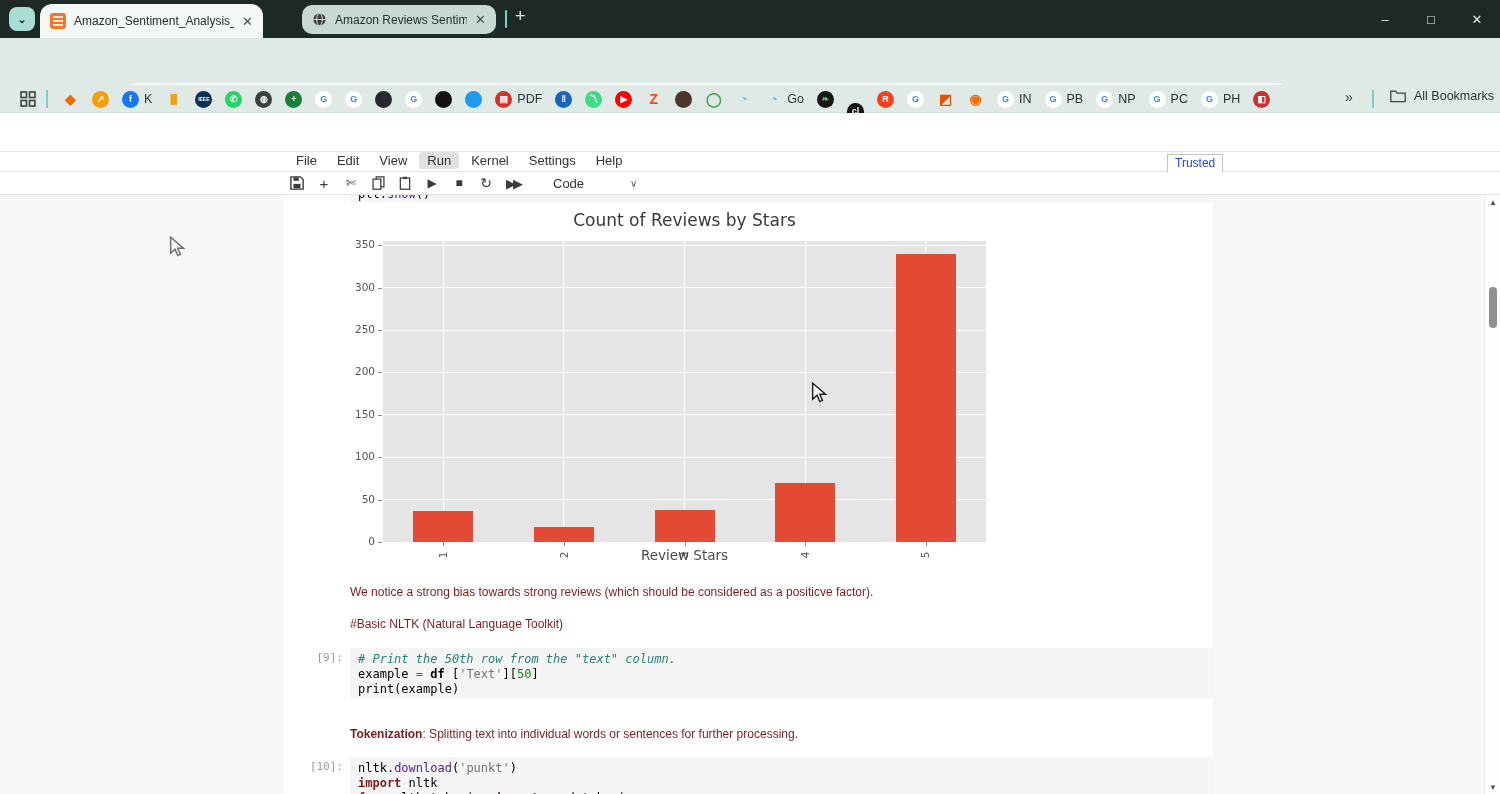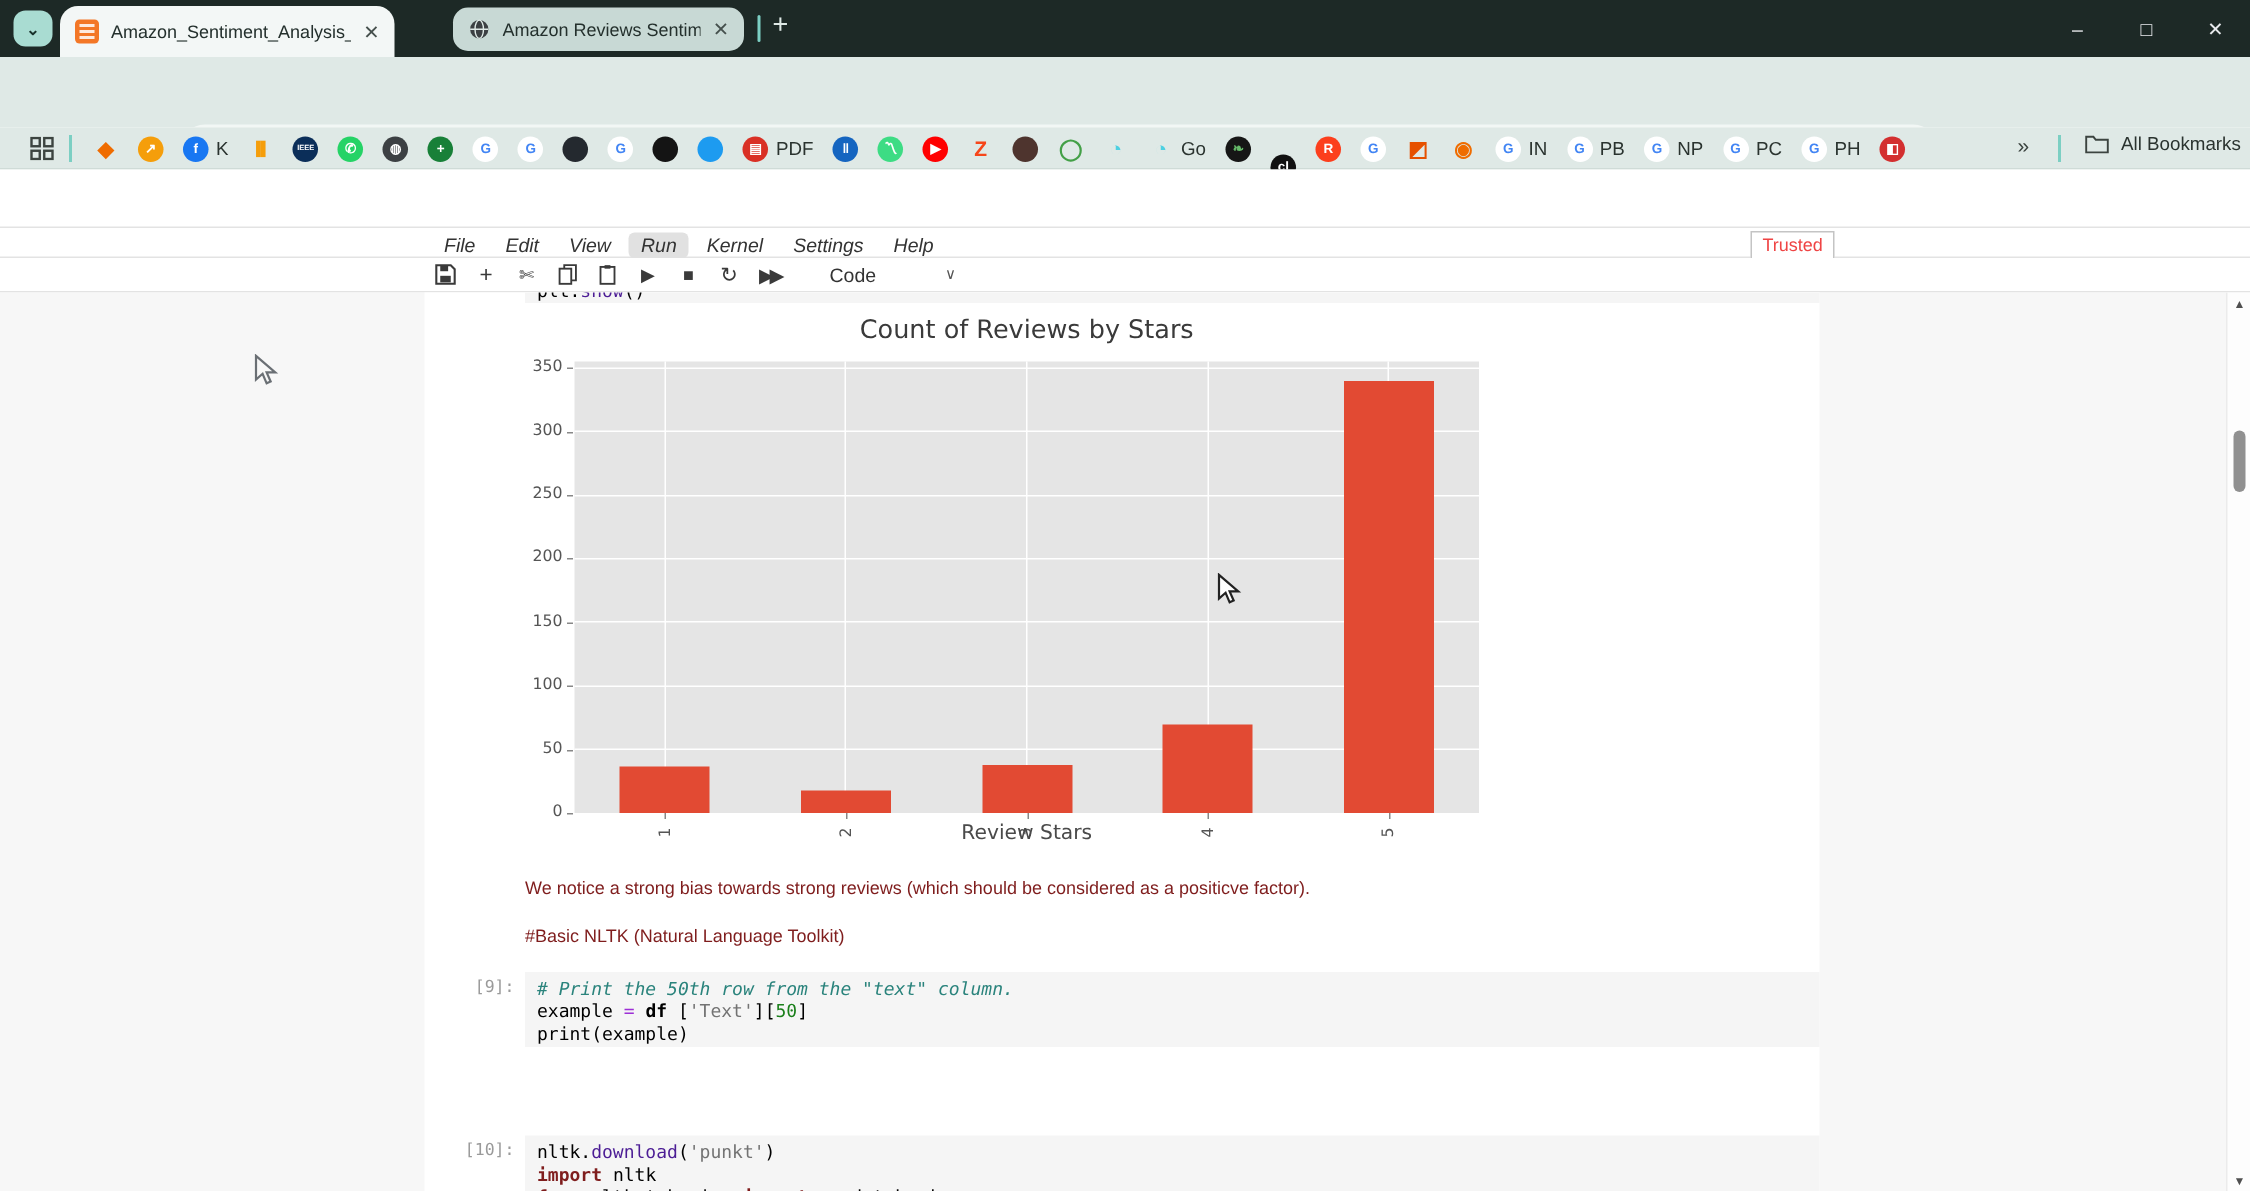--- a/index.html
+++ b/index.html
@@ -52,24 +52,24 @@
   
   #nb-header { position:absolute; left:0; top:113px; width:1500px; height:38px; background:#fff; }
   .jlogo { position:absolute; left:288px; top:121px; display:flex; align-items:flex-end; gap:4px; }
   .jlogo-text { font-size:21px; color:#6e6e6e; letter-spacing:.5px; font-family:"DejaVu Sans",sans-serif; }
   .nb-title { position:absolute; left:385px; top:127px; font-size:15px; color:#111; }
   .nb-checkpoint { position:absolute; left:685px; top:129px; font-size:12px; color:#444; }
   .hdr-right-ic { position:absolute; left:1184px; top:121px; }
 
   #menubar { position:absolute; left:0; top:151px; width:1500px; height:21px; background:#fff;
     border-top:1px solid #e3e3e3; border-bottom:1px solid #e3e3e3; }
-  #menu-items { position:absolute; left:288px; top:0; height:20px; display:flex; align-items:flex-end; gap:4px;font-style:italic; }
+  #menu-items { position:absolute; left:288px; top:0; height:20px; display:flex; align-items:flex-start; gap:4px; }
   .menu-item { font-size:13px; color:#333; padding:1px 8px; border-radius:4px; }
   .menu-item.active { background:#e1e1e1; }
-  .trusted { position:absolute; left:1167px; top:2px; font-size:12px; color:#ef4444; border:1px solid #c4c4c4; background:#fff; padding:0 7px; height:25px; line-height:16px; }
+  .trusted { position:absolute; left:1167px; top:2px; font-size:12px; color:#1d4ed8; border:1px solid #c4c4c4; background:#fff; padding:0 7px; height:25px; line-height:16px; }
 
   #nb-toolbar { position:absolute; left:0; top:172px; width:1500px; height:23px; background:#fff; border-bottom:1px solid #e3e3e3; }
   .tool-ics { position:absolute; left:288px; top:0; height:22px; display:flex; align-items:center; gap:9px; }
   .tbtn { width:18px; height:18px; display:flex; align-items:center; justify-content:center; font-size:12px; color:#3a3a3a; }
   .celltype { display:flex; align-items:center; gap:46px; margin-left:22px; }
   .celltype-label { font-size:13px; color:#333; }
   .dd-caret { font-size:10px; color:#555; }
   .tool-right { position:absolute; right:287px; top:0; height:22px; display:flex; align-items:center; gap:14px; }
   .jl-link { font-size:12.5px; color:#333; display:flex; gap:5px; align-items:center; }
   .gear { color:#9a9a9a; font-size:13px; }
@@ -445,20 +445,21 @@
       <div class="md" style="left:67px;top:390px">We notice a strong bias towards strong reviews (which should be considered as a positicve factor).</div>
       <div class="md" style="left:67px;top:422px">#Basic NLTK (Natural Language Toolkit)</div>
 
       <div class="prompt" style="left:8px;top:456px">[9]:</div>
       <div class="code-bg" style="left:67px;top:453px;width:863px;height:50px;padding:4px 8px">
         <div class="code-line"><span class="com"># Print the 50th row from the "text" column.</span></div>
         <div class="code-line"><span>example </span><span class="op">= </span><span class="bold">df </span><span>[</span><span class="str">'Text'</span><span>][</span><span class="num">50</span><span>]</span></div>
         <div class="code-line"><span>print(example)</span></div>
       </div>
 
+      <div class="md" style="left:67px;top:532px"><b>Tokenization</b><span>: Splitting text into individual words or sentences for further processing.</span></div>
 
       <div class="prompt" style="left:8px;top:565px">[10]:</div>
       <div class="code-bg" style="left:67px;top:562px;width:863px;height:37px;padding:4px 8px;overflow:hidden">
         <div class="code-line"><span>nltk.</span><span class="fn">download</span><span>(</span><span class="str">'punkt'</span><span>)</span></div>
         <div class="code-line"><span class="kw">import</span><span> nltk</span></div>
         <div class="code-line"><span class="kw">from</span><span> nltk.tokenize </span><span class="kw">import</span><span> word_tokenize</span></div>
       </div>
     </div>
   </div>
 

